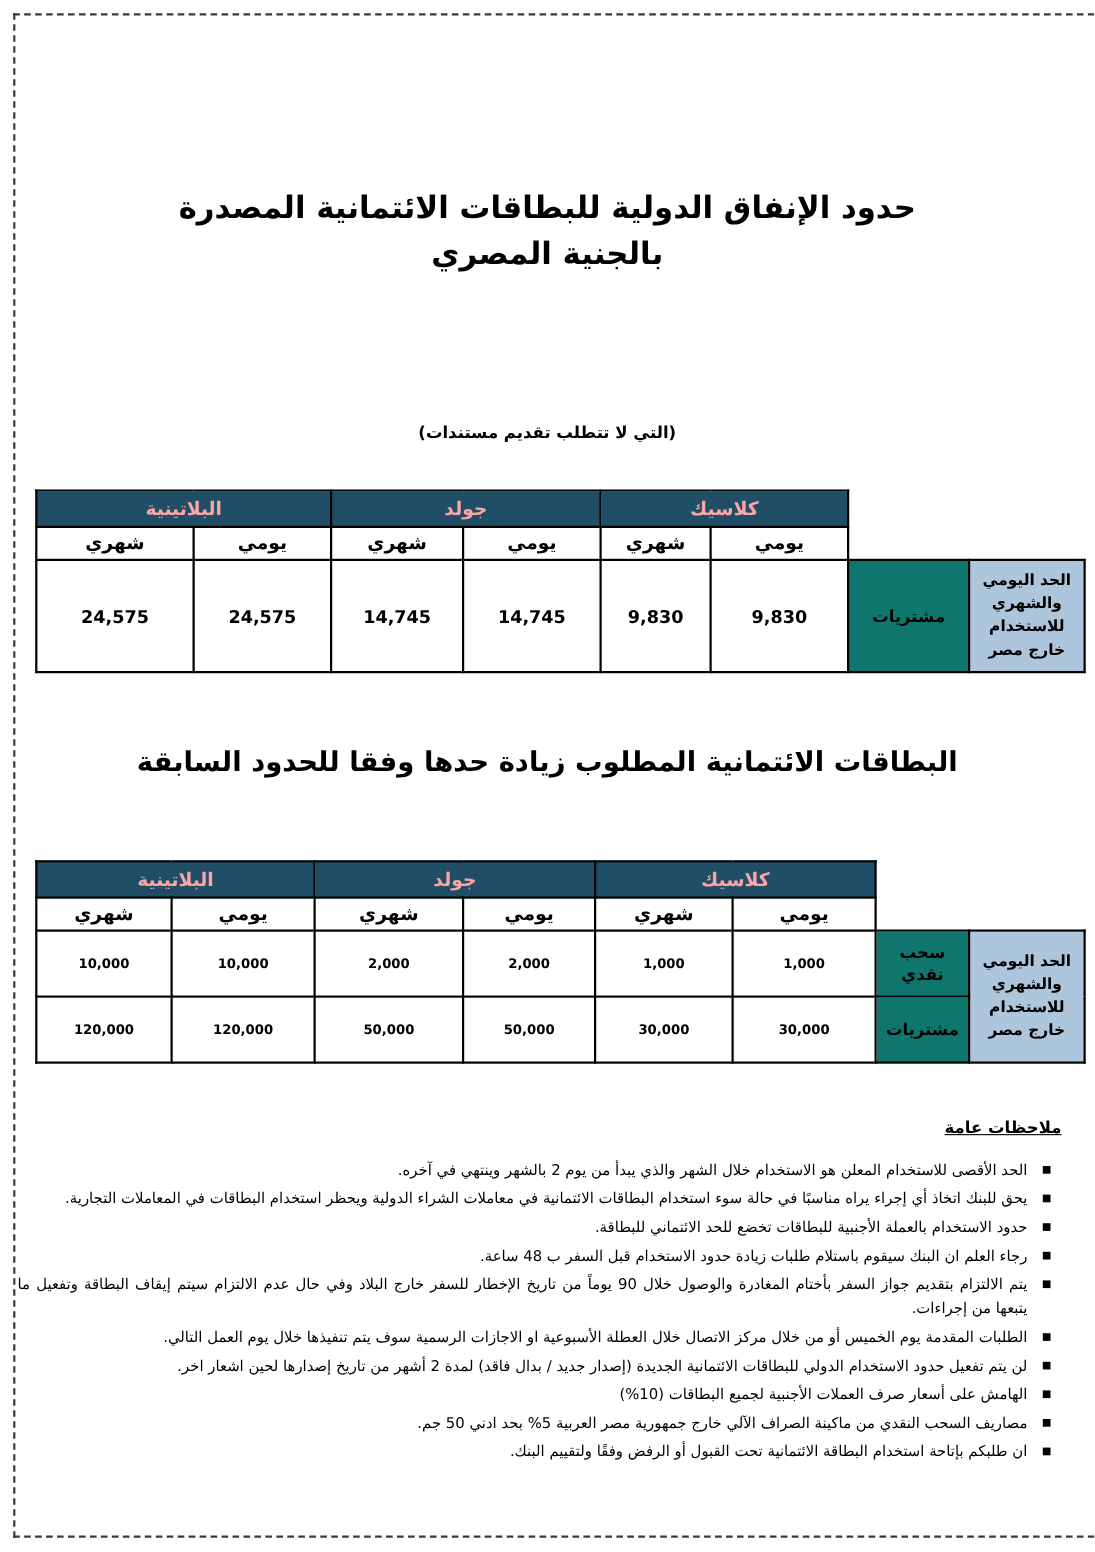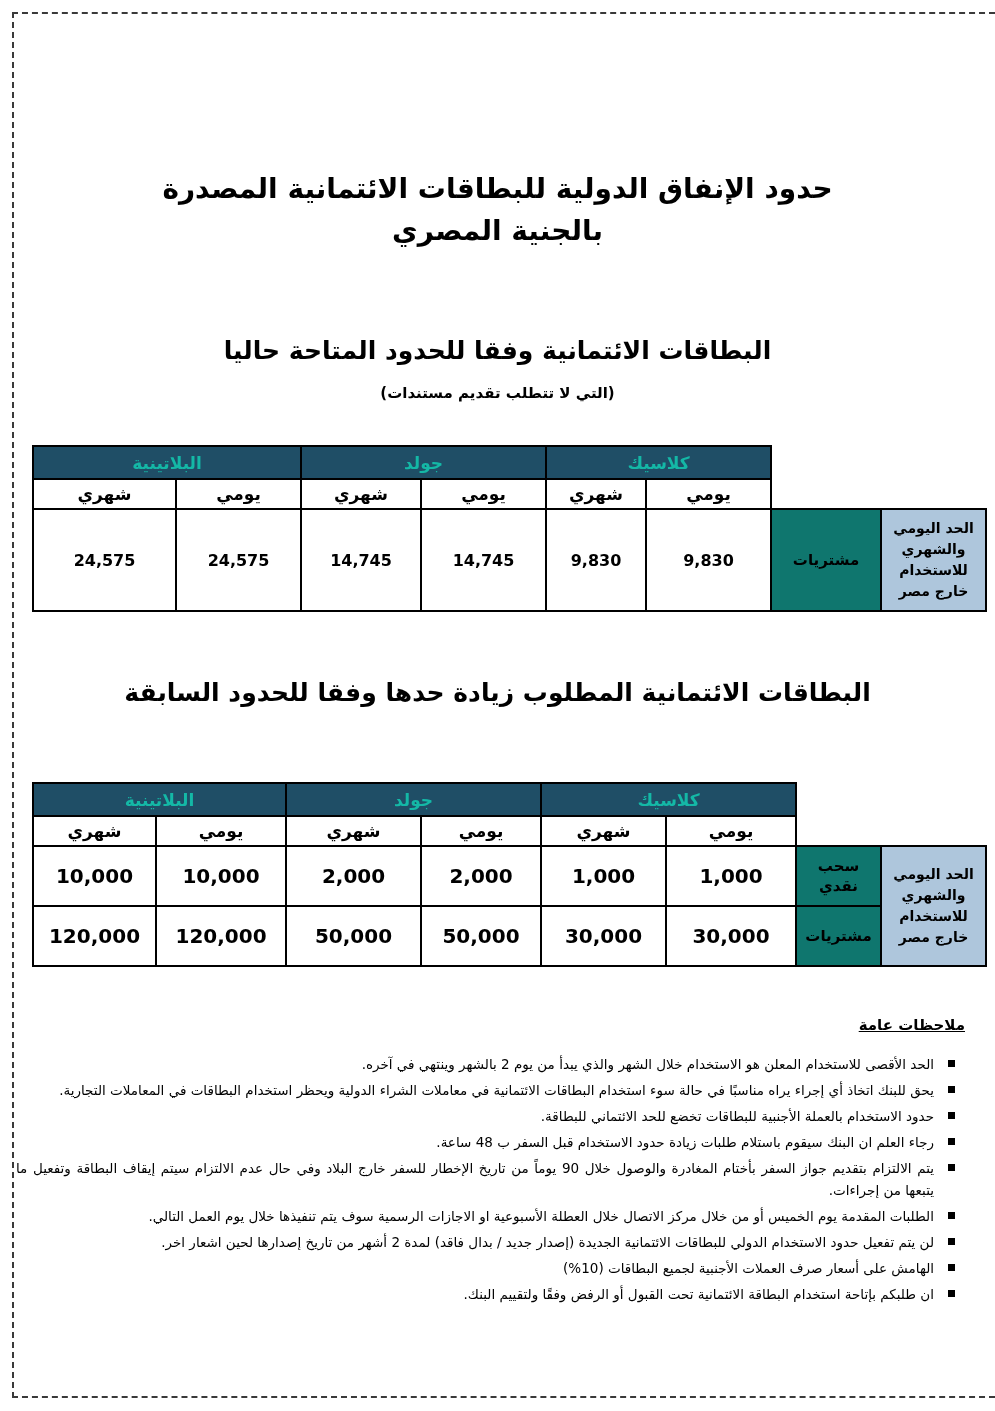--- a/index.html
+++ b/index.html
@@ -36,26 +36,26 @@
   .h-sec2 { top:678px; } .s-sec2 { top:727px; }
 
   
   table.limits { position:absolute; left:32px; width:953px; border-collapse:collapse; table-layout:fixed; direction:rtl; }
   .t1 { top:445px; } .t2 { top:782px; }
   table.limits th, table.limits td {
     border:2px solid #000; text-align:center; vertical-align:middle;
     font-weight:bold; color:#000; padding:2px 4px; overflow:hidden;
   }
   table.limits .blank { border:none; background:transparent; }
-  table.limits th.dark { background:#1f4e66; color:#14b8a6; font-size:17px; height:33px; }
+  table.limits th.dark { background:#1f4e66; color:#fca5a5; font-size:17px; height:33px; }
   .t2 th.dark { height:31px; }
   table.limits tr.sub th { background:#fff; font-size:17px; height:30px; }
   .t2 tr.sub th { height:27px; }
   .t1 td.val { height:102px; font-size:16px;border-radius:23px; }
-  .t2 td.val { height:60px; font-size:20px; }
+  .t2 td.val { height:60px; font-size:12px; }
   td.lbl { background:#0f766e; font-size:15px; line-height:20px; padding:2px 6px; }
   td.desc { background:#aec6dc; font-size:14px; line-height:21px; padding:4px 6px; }
 
   
   .notes-heading { position:absolute; top:1016px; right:30px; direction:rtl;
     font-weight:bold; font-size:15px; color:#000; text-decoration:underline; }
   .notes { position:absolute; top:1053px; right:40px; left:16px; direction:rtl; }
   .note { display:flex; direction:rtl; margin-bottom:4px; }
   .bullet { flex:none; width:7px; height:7px; background:#000; margin-top:7px; margin-left:14px; }
   .note-text { flex:1; font-size:13.5px; line-height:22px; color:#000; text-align:justify; }
@@ -65,21 +65,20 @@
 
 <div class="page">
   <div class="page-border"></div>
 
 
   <div class="doc-title">
     <div>حدود الإنفاق الدولية للبطاقات الائتمانية المصدرة</div>
     <div>بالجنية المصري</div>
   </div>
 
-  <div class="sec-head h-sec1">البطاقات الائتمانية وفقا للحدود المتاحة حاليا</div>
   <div class="sec-sub s-sec1">(التي لا تتطلب تقديم مستندات)</div>
 
   <table class="limits t1">
     <colgroup>
       <col style="width:105px">
         <col style="width:110px">
       <col style="width:125px">
         <col style="width:100px">
       <col style="width:125px">
         <col style="width:120px">
@@ -193,16 +192,20 @@
     <div class="note">
       <span class="bullet"></span>
       <span class="note-text">لن يتم تفعيل حدود الاستخدام الدولي للبطاقات الائتمانية الجديدة (إصدار جديد / بدال فاقد) لمدة 2 أشهر من تاريخ إصدارها لحين اشعار اخر.</span>
     </div>
     <div class="note">
       <span class="bullet"></span>
       <span class="note-text">الهامش على أسعار صرف العملات الأجنبية لجميع البطاقات (10%)</span>
     </div>
     <div class="note">
       <span class="bullet"></span>
+      <span class="note-text">مصاريف السحب النقدي من ماكينة الصراف الآلي خارج جمهورية مصر العربية 5% بحد ادني 50 جم.</span>
+    </div>
+    <div class="note">
+      <span class="bullet"></span>
       <span class="note-text">ان طلبكم بإتاحة استخدام البطاقة الائتمانية تحت القبول أو الرفض وفقًا ولتقييم البنك.</span>
     </div>
   </div>
 </div>
 
 </body></html>

